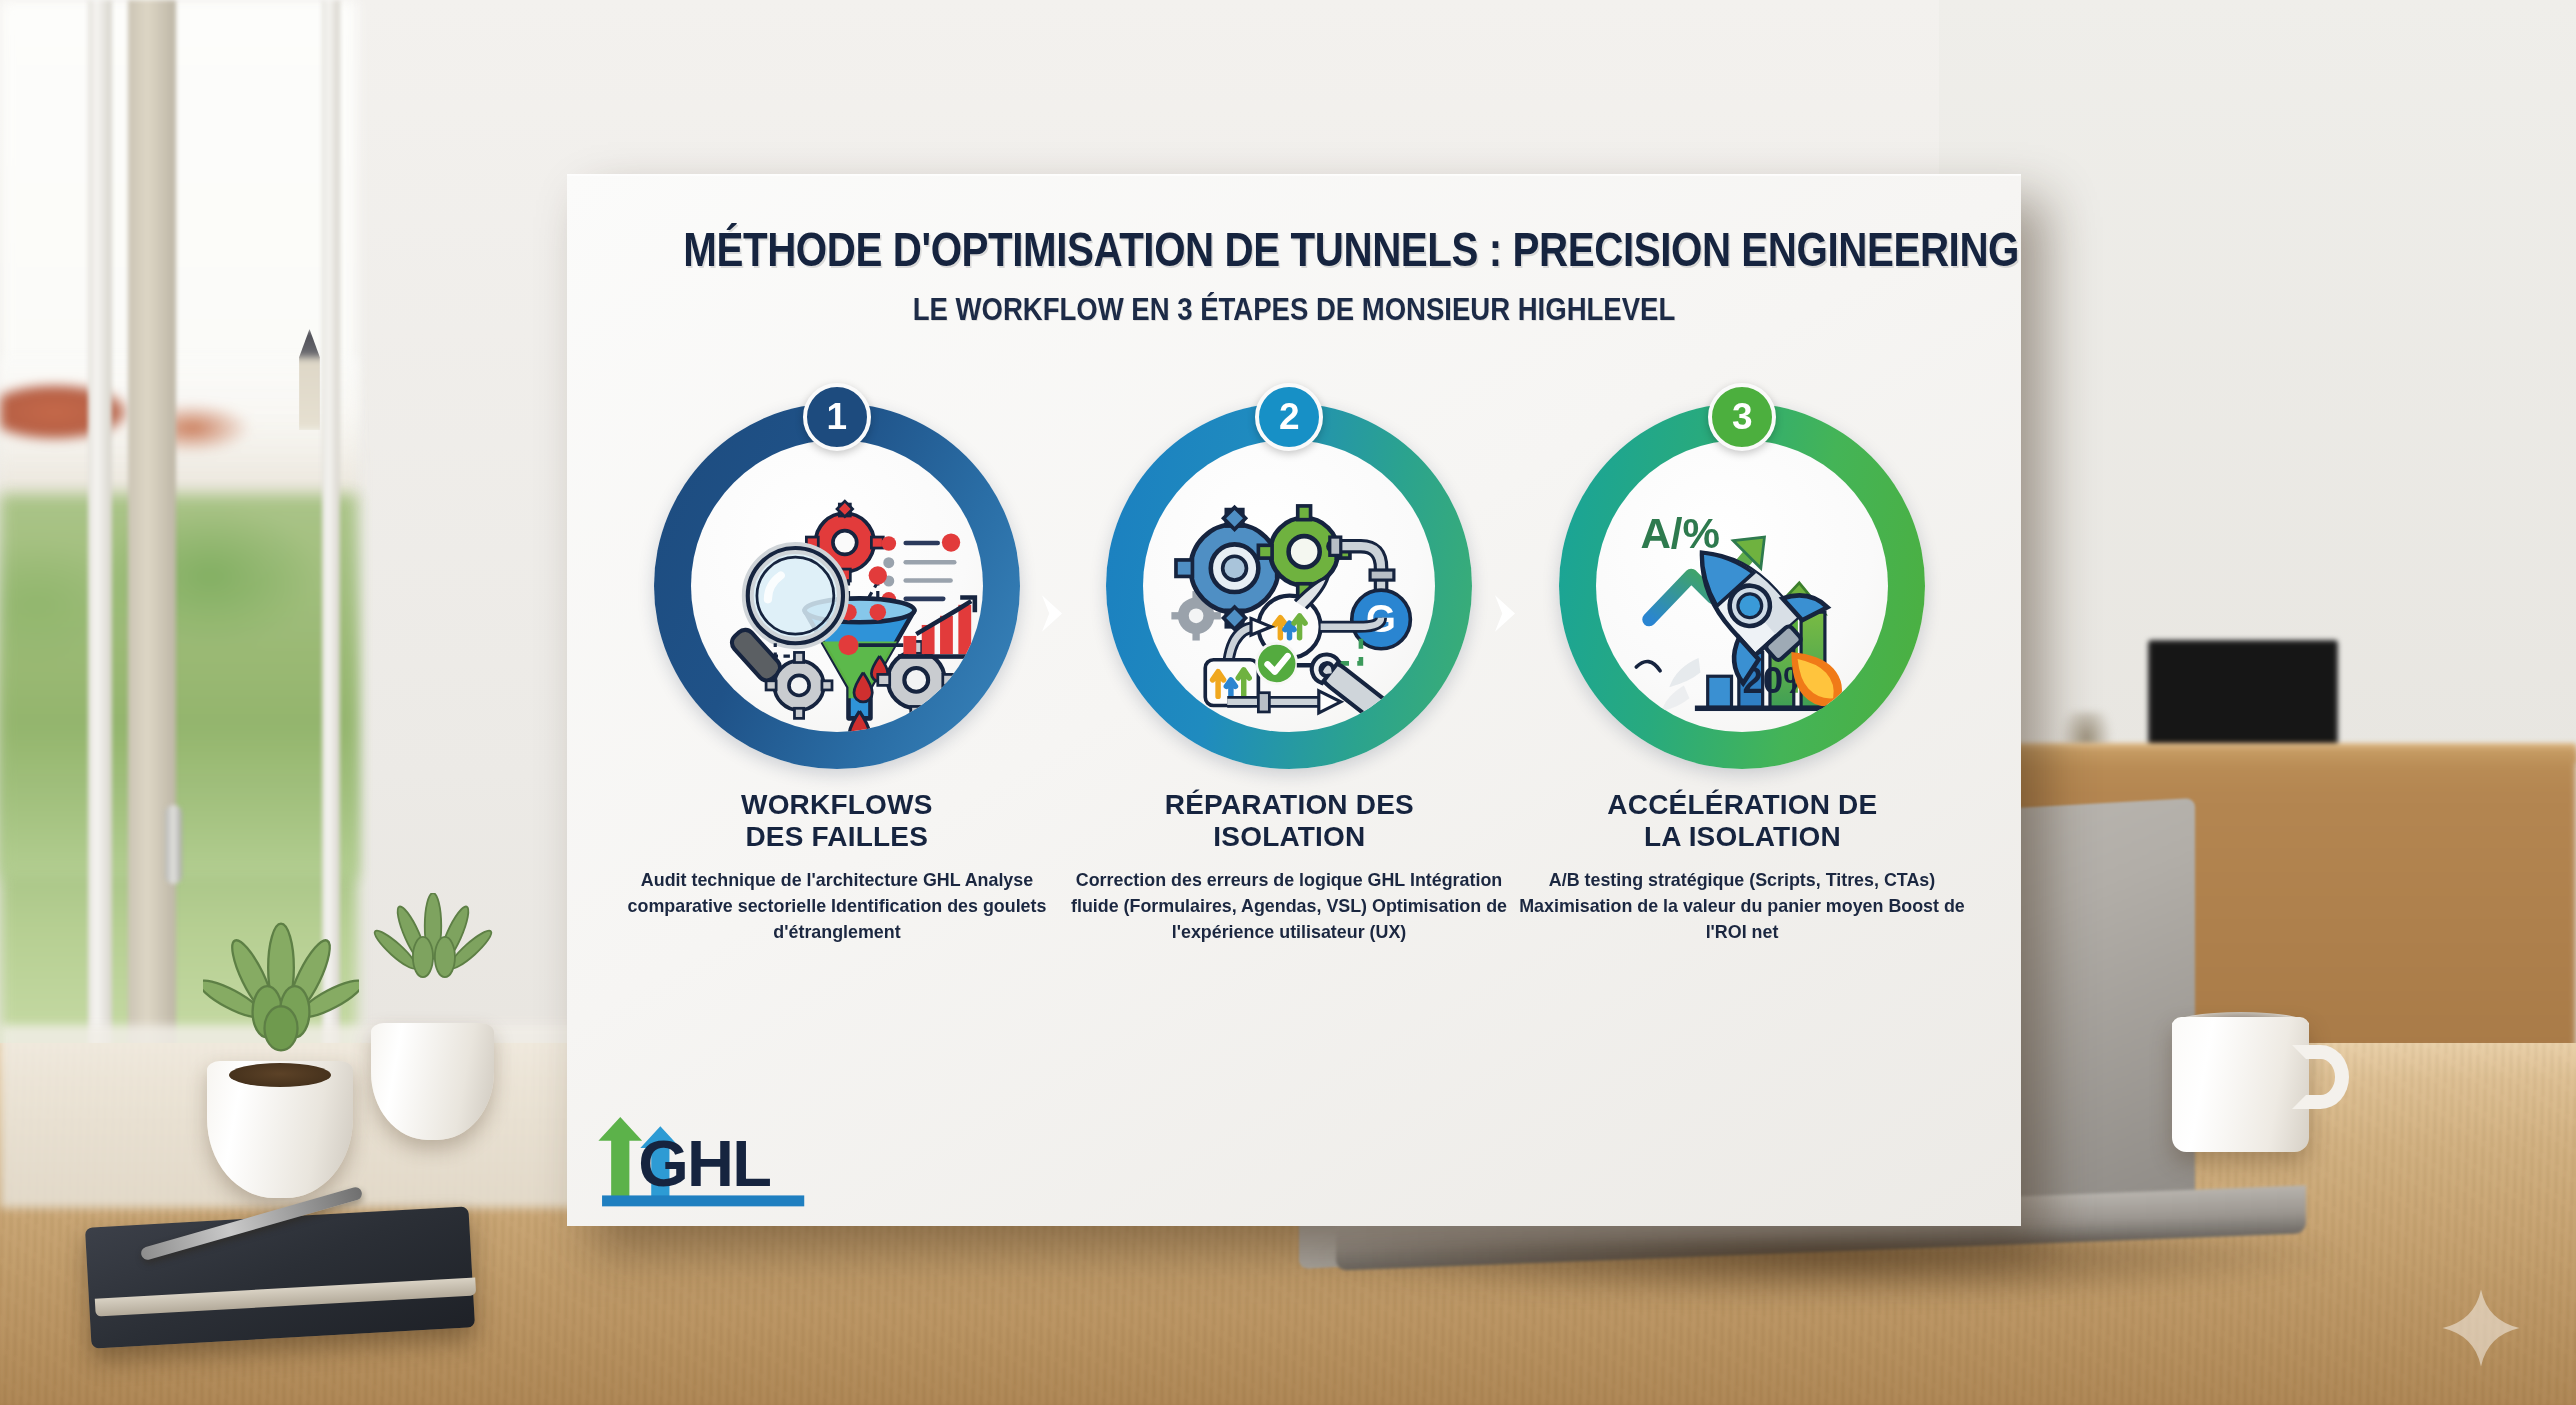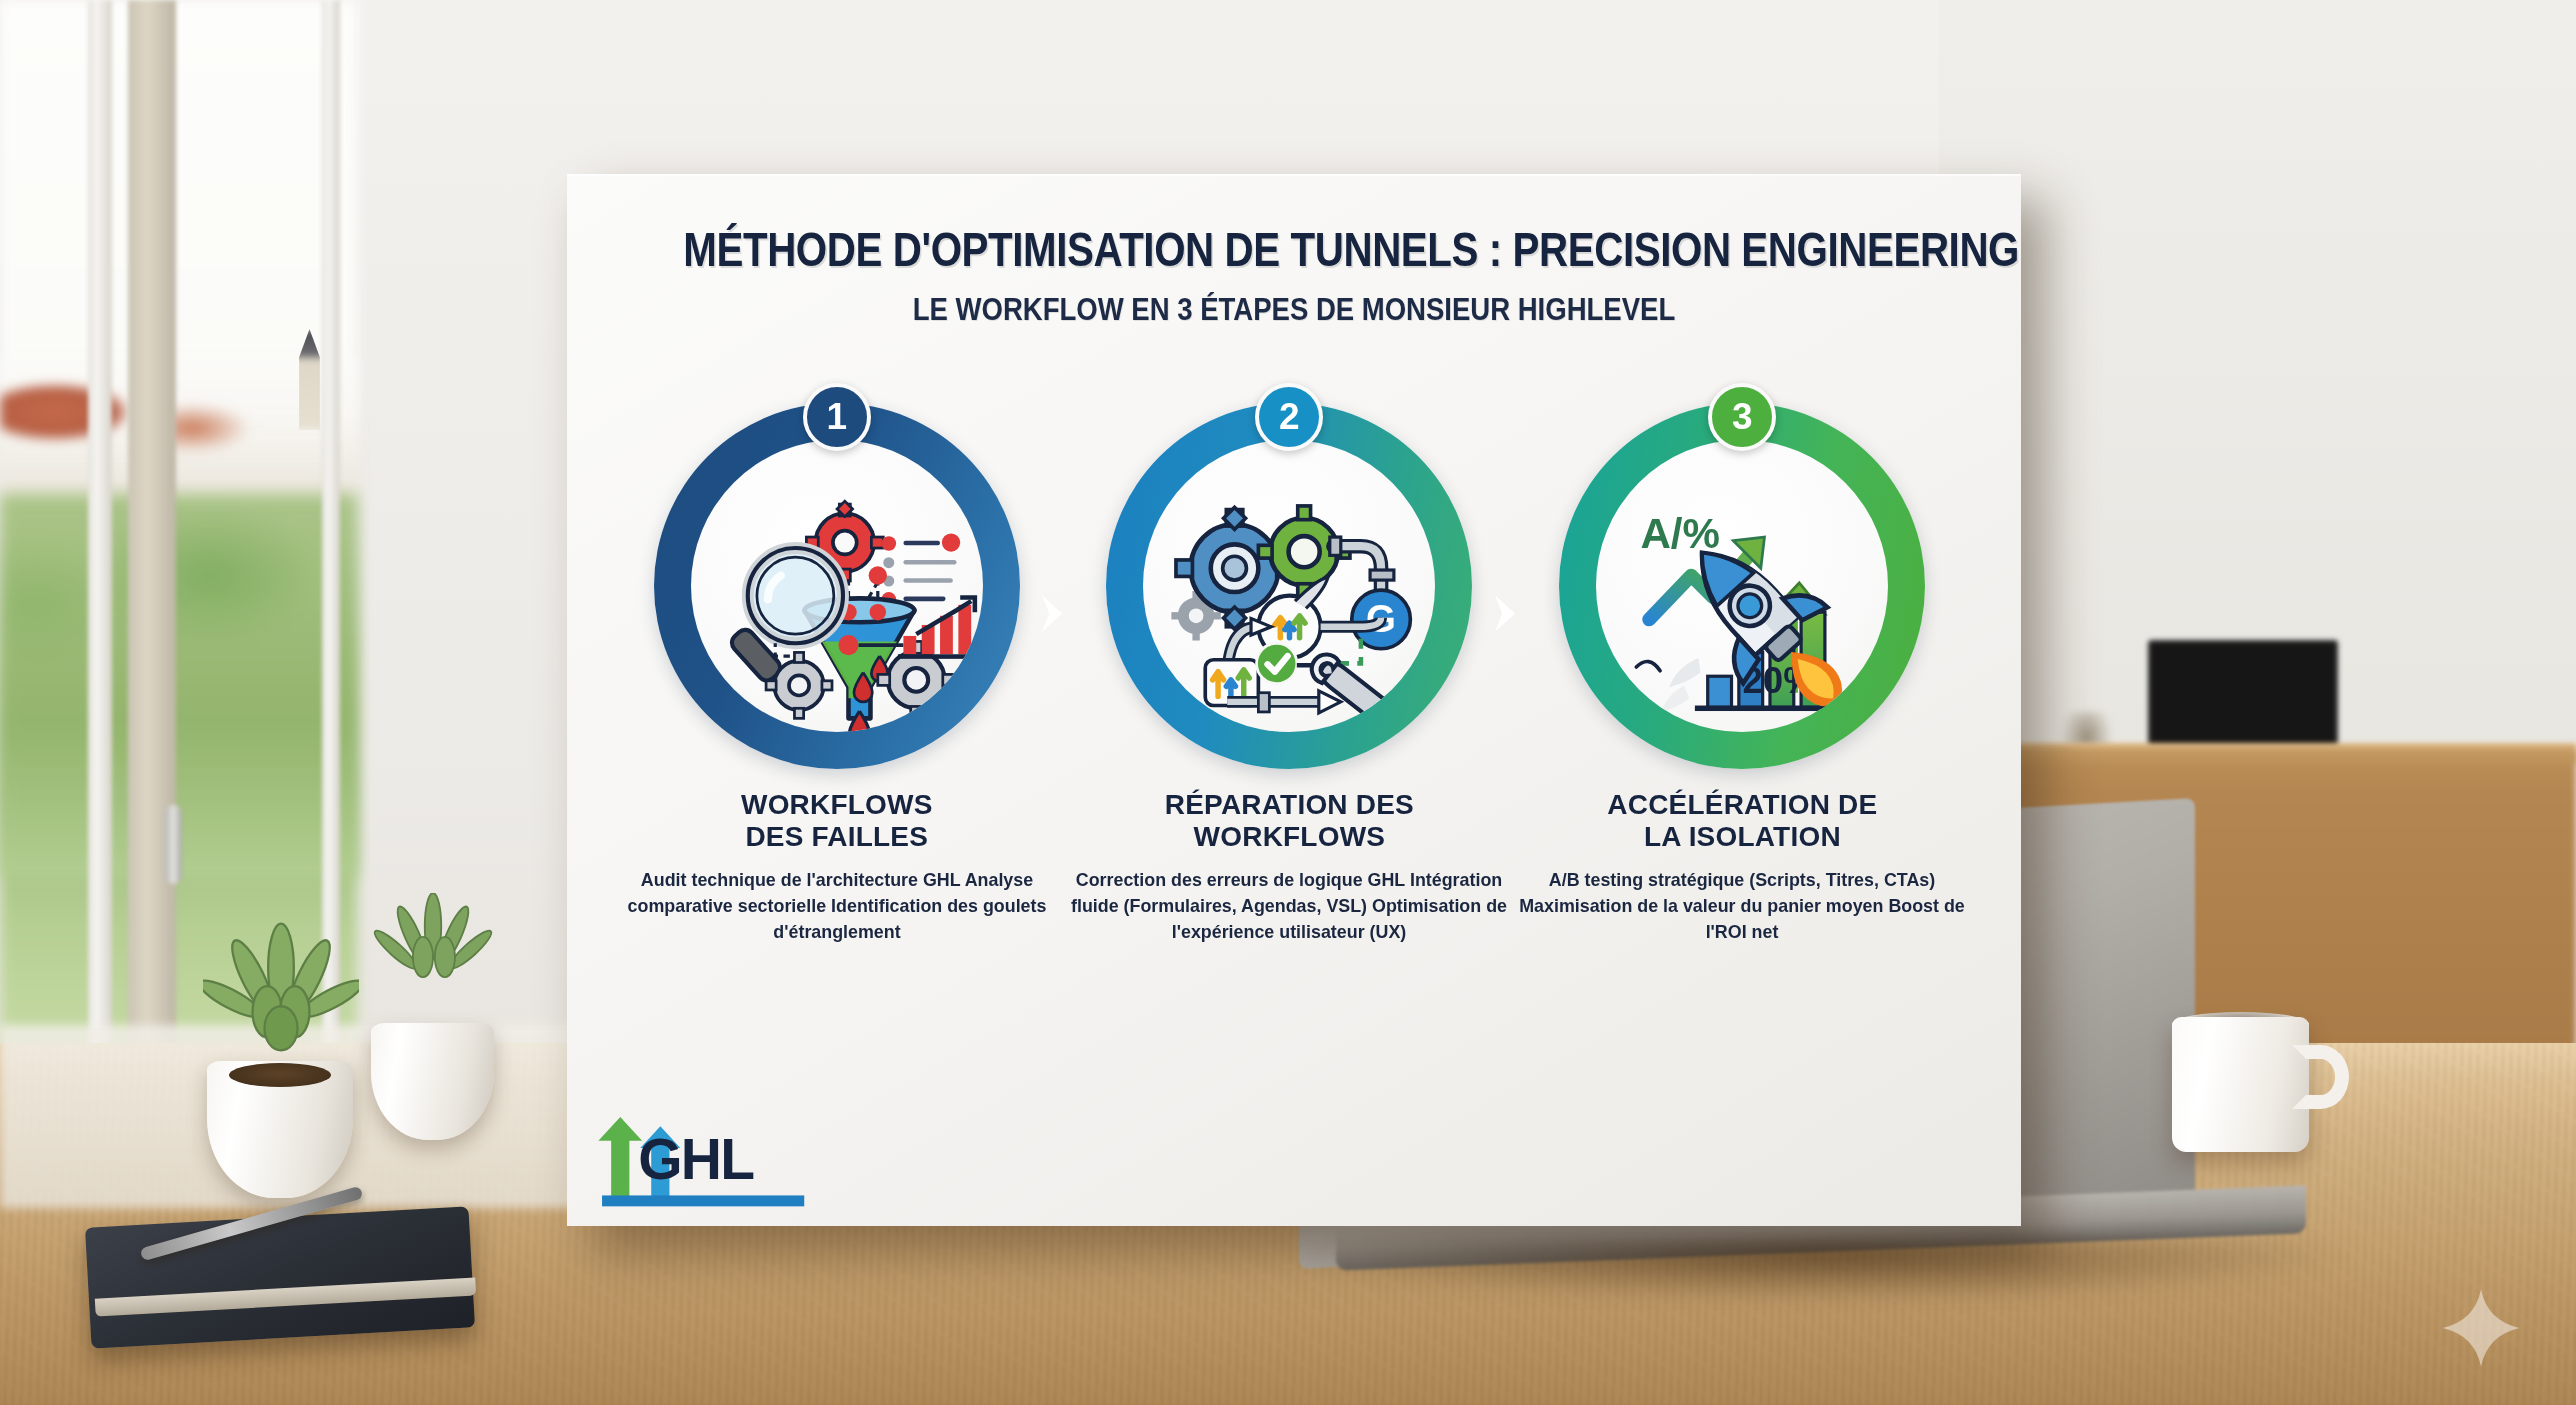--- a/index.html
+++ b/index.html
@@ -411,21 +411,21 @@
   .logo-right-text {
     font-size: 29px;
     font-weight: 700;
     line-height: 1.06;
     color: #1b2336;
     white-space: pre-line;
   }
   .ghl-text {
     position: absolute;
     left: 53px; top: 18.3px;
-    font-size: 57px;
+    font-size: 65px;
     font-weight: 700;
     color: #16243f;
     letter-spacing: -1.8px;
   }
 </style>
 </head>
 <body>
 
 <div class="scene">
 
@@ -640,21 +640,21 @@
 
               <g transform="rotate(38 240 280)">
                 <path d="M206 268 h86 v26 h-86 q-20 0 -20 -13 q0 -13 20 -13 z" fill="#cfd5da" stroke="#16243f" stroke-width="4.5"></path>
                 <path d="M196 266 a16 16 0 1 0 0 30 l0 -10 a7 7 0 1 1 0 -10 z" fill="#eef1f3" stroke="#16243f" stroke-width="4.5"></path>
               </g>
             </svg>
           </div>
         </div>
         <div class="badge b2">2</div>
         <div class="step-heading">RÉPARATION DES
-WORKFLOWS</div>
+ISOLATION</div>
         <div class="step-bullets">Correction des erreurs de logique GHL
 Intégration fluide (Formulaires, Agendas, VSL)
 Optimisation de l'expérience utilisateur (UX)</div>
       </div>
 
       <div class="step s3">
         <div class="ring r3">
           <div class="ring-inner">
             <svg viewBox="0 0 320 320" width="293" height="293">
               <defs>

